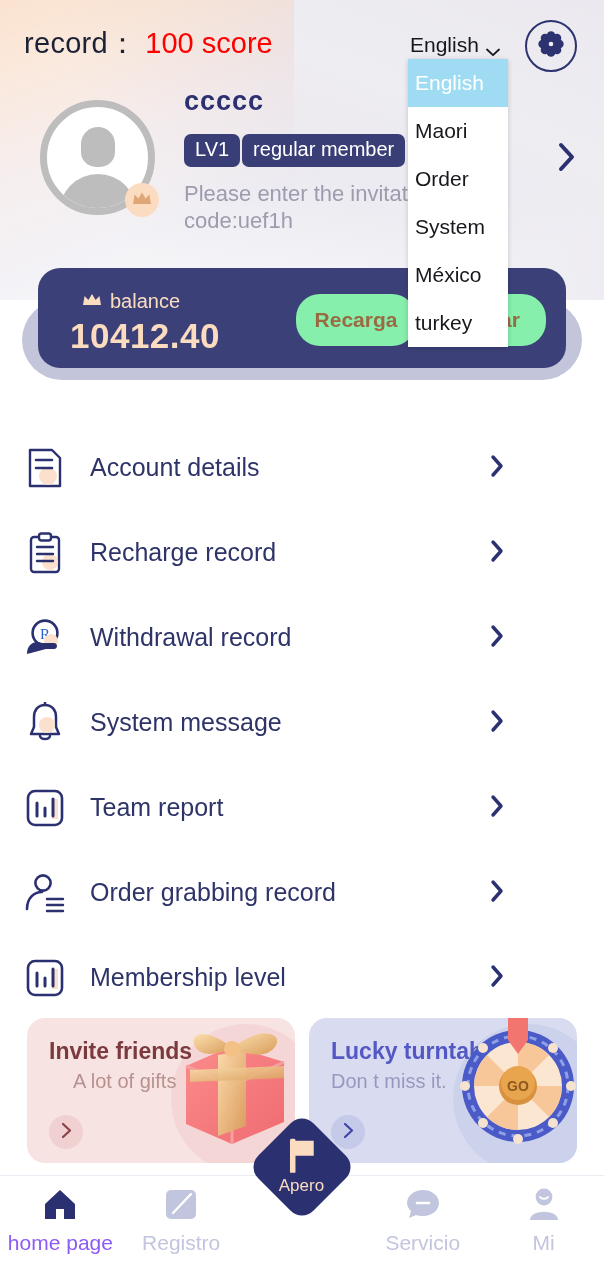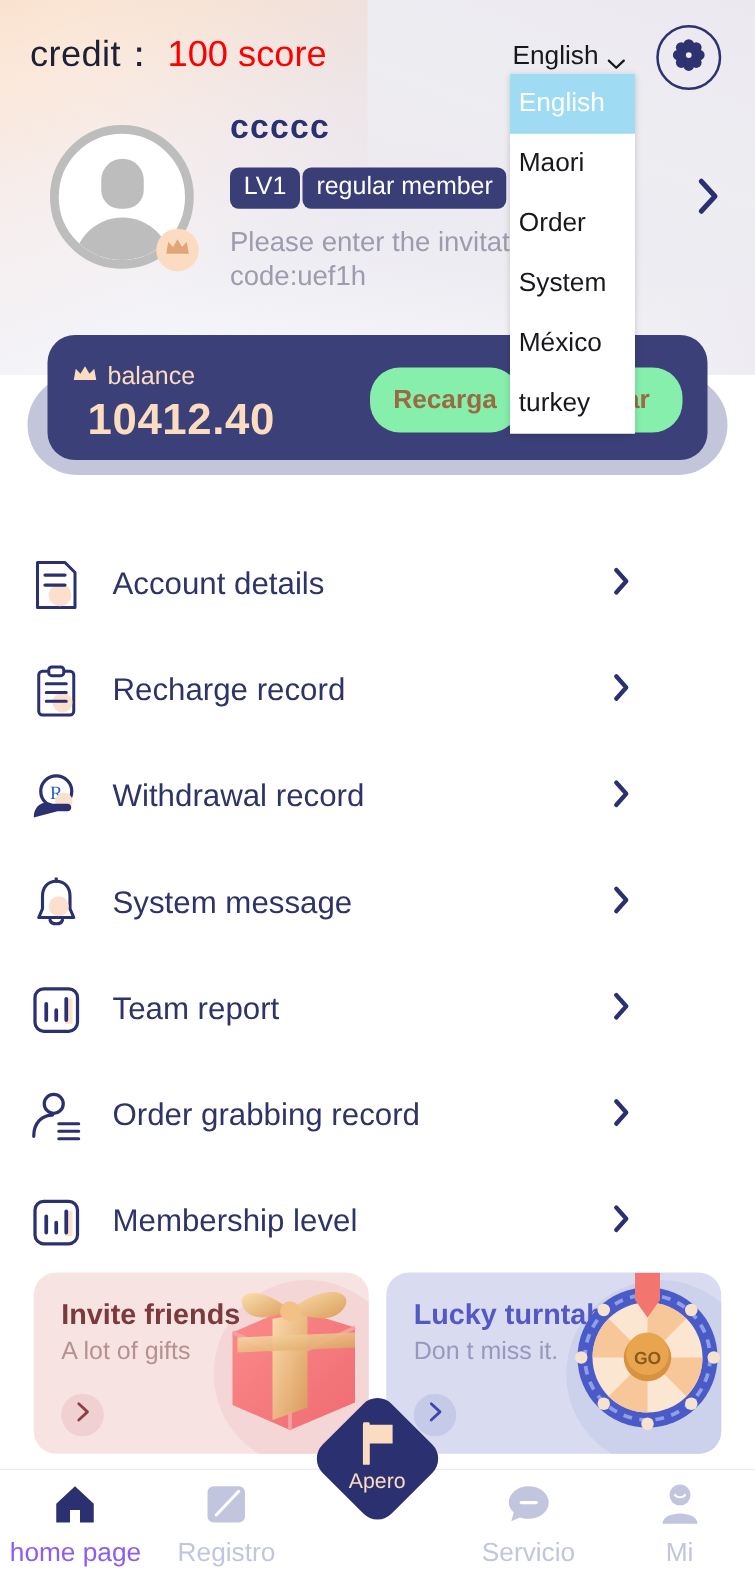--- a/index.html
+++ b/index.html
@@ -169,21 +169,21 @@
   }
   .balance-card {
     position: absolute;
     left: 38px; top: 268px;
     width: 528px; height: 100px;
     border-radius: 22px;
     background: #3b4078;
   }
   .bal-top {
     position: absolute;
-    left: 20px; top: 22px;
+    left: 44px; top: 22px;
     display: flex; align-items: center; gap: 8px;
   }
   .bal-label { font-size: 20px; color: #fbdcc0; }
   .bal-amount {
     position: absolute;
     left: 32px; top: 48px;
     font-size: 35px; font-weight: bold;
     color: #fbdcc0;
     letter-spacing: .5px;
   }
@@ -262,21 +262,21 @@
     z-index: 2;
   }
   .promo.invite .promo-title { color: #7b3a3d; }
   .promo.lucky  .promo-title { color: #5358c4; }
   .promo-sub {
     position: absolute;
     left: 22px; top: 52px;
     font-size: 20px;
     z-index: 2;
   }
-  .promo.invite .promo-sub { color: #b6918f; }
+  .promo.invite .promo-sub { color: #b6918f; margin-left: 24px; }
   .promo.lucky  .promo-sub { color: #9699bd; }
   .promo-go {
     position: absolute;
     left: 22px; bottom: 14px;
     width: 34px; height: 34px;
     border-radius: 50%;
     display: flex; align-items: center; justify-content: center;
     z-index: 3;
   }
   .promo.invite .promo-go { background: #f0d0d0; }
@@ -325,21 +325,21 @@
 </style>
 </head>
 <body>
 
 <div id="app">
 
   <div class="header-bg"></div>
   <div class="header-bg-right"></div>
 
   <div class="credit-row">
-    <span class="credit-label">credit：</span>
+    <span class="credit-label">record：</span>
     <span class="credit-value">100 score</span>
   </div>
 
   <div class="lang-select">
     <span class="lang-current">English</span>
     <span class="chev-down">
       <svg width="14" height="9" viewBox="0 0 14 9">
           <path d="M1 1.5 L7 7.2 L13 1.5" fill="none" stroke="#17181c" stroke-width="1.8" stroke-linecap="round" stroke-linejoin="round"></path>
         </svg>
     </span>

